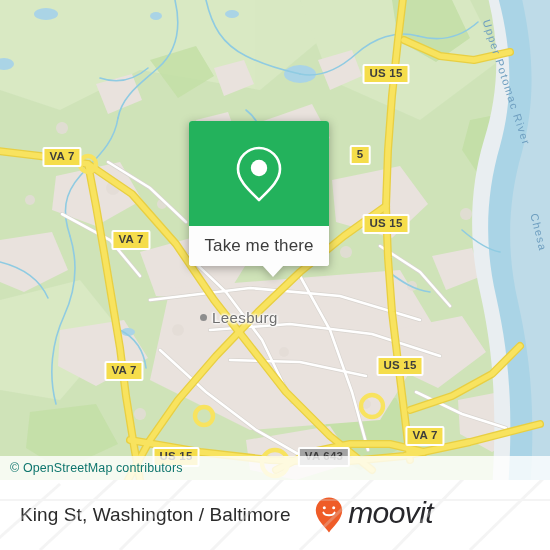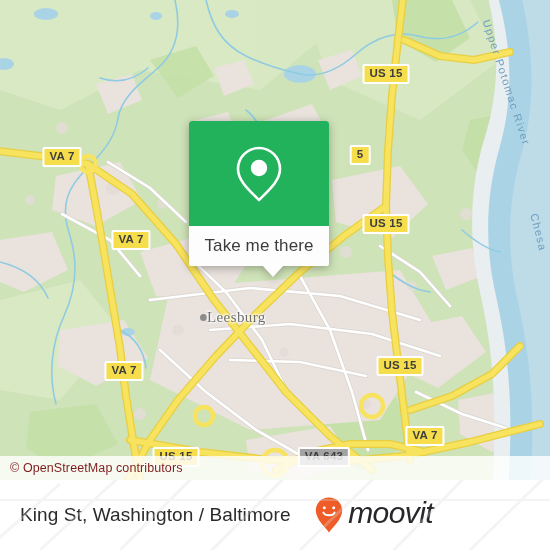--- a/index.html
+++ b/index.html
@@ -13,21 +13,21 @@
   
   .map{position:absolute;left:0;top:0;width:550px;height:480px;overflow:hidden;
        background:#cfe3b8;}
   .map svg{position:absolute;left:0;top:0;}
 
   
   .attrib{
     position:absolute;left:0;bottom:0;width:550px;height:24px;
     background:rgba(255,255,255,0.80);
     display:flex;align-items:center;
-    font-size:12.5px;color:#7f1d1d;letter-spacing:.1px;
+    font-size:12.5px;color:#0f766e;letter-spacing:.1px;
     padding-left:10px;box-sizing:border-box;z-index:40;
   }
 
   
   .callout{
     position:absolute;left:189px;top:121px;width:168px;height:145px;z-index:30;
     filter:drop-shadow(0 2px 5px rgba(0,0,0,0.30));
   }
   .callout-inner{
     width:140px;height:145px;border-radius:3px;overflow:hidden;background:#fff;
@@ -217,21 +217,21 @@
 
         <g stroke="#f8e35f" stroke-width="4.4" fill="none">
           <circle cx="275" cy="463" r="13"></circle>
           <circle cx="372" cy="406" r="11"></circle>
           <circle cx="204" cy="416" r="9"></circle>
           <circle cx="88" cy="164" r="8"></circle>
         </g>
       </g>
     </svg>
 
-    <div style="position:absolute;left:200px;top:309px;display:flex;align-items:center;z-index:12;font-family:Liberation Serif, serif;">
+    <div style="position:absolute;left:200px;top:309px;display:flex;align-items:center;gap:5px;z-index:12;">
       <span style="display:block;width:7px;height:7px;border-radius:50%;background:#8d8d8d;"></span>
       <span style="font-size:15px;color:#6f6f6f;letter-spacing:.4px;
                    text-shadow:0 0 3px #fff,0 0 3px #fff,1px 1px 2px #fff,-1px -1px 2px #fff;">Leesburg</span>
     </div>
 
     <div style="position:absolute;left:492px;top:18px;transform:rotate(72deg);transform-origin:left top;
                 font-size:11px;color:#6f9fc0;letter-spacing:1.4px;white-space:nowrap;z-index:11;">Upper Potomac River</div>
     <div style="position:absolute;left:540px;top:212px;transform:rotate(76deg);transform-origin:left top;
                 font-size:11px;color:#6f9fc0;letter-spacing:1.4px;white-space:nowrap;z-index:11;">Chesa</div>
 

